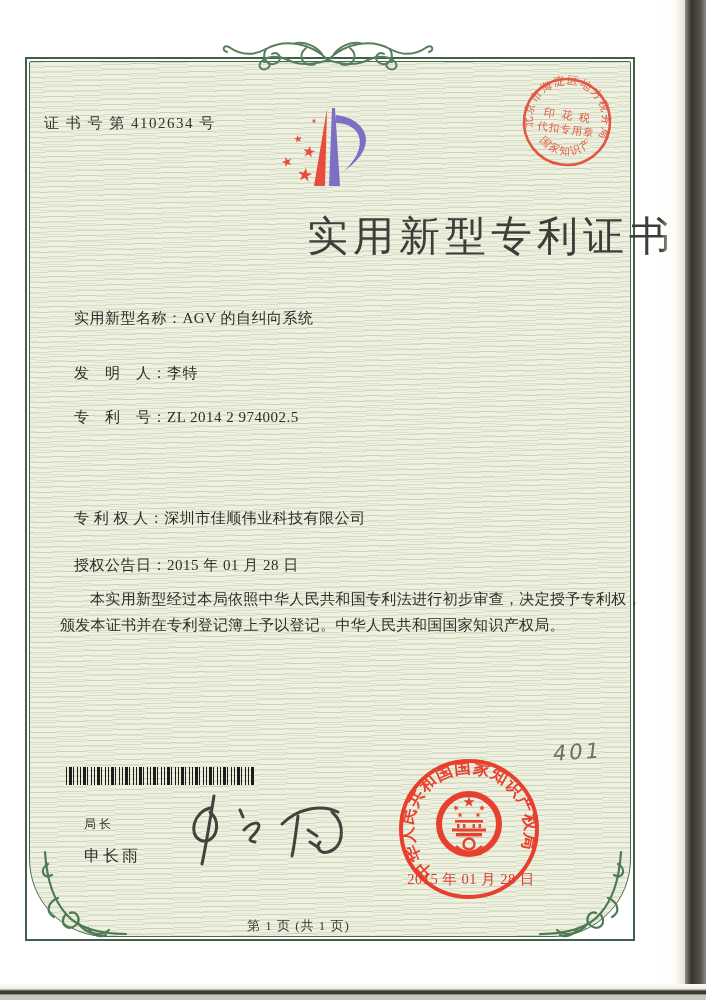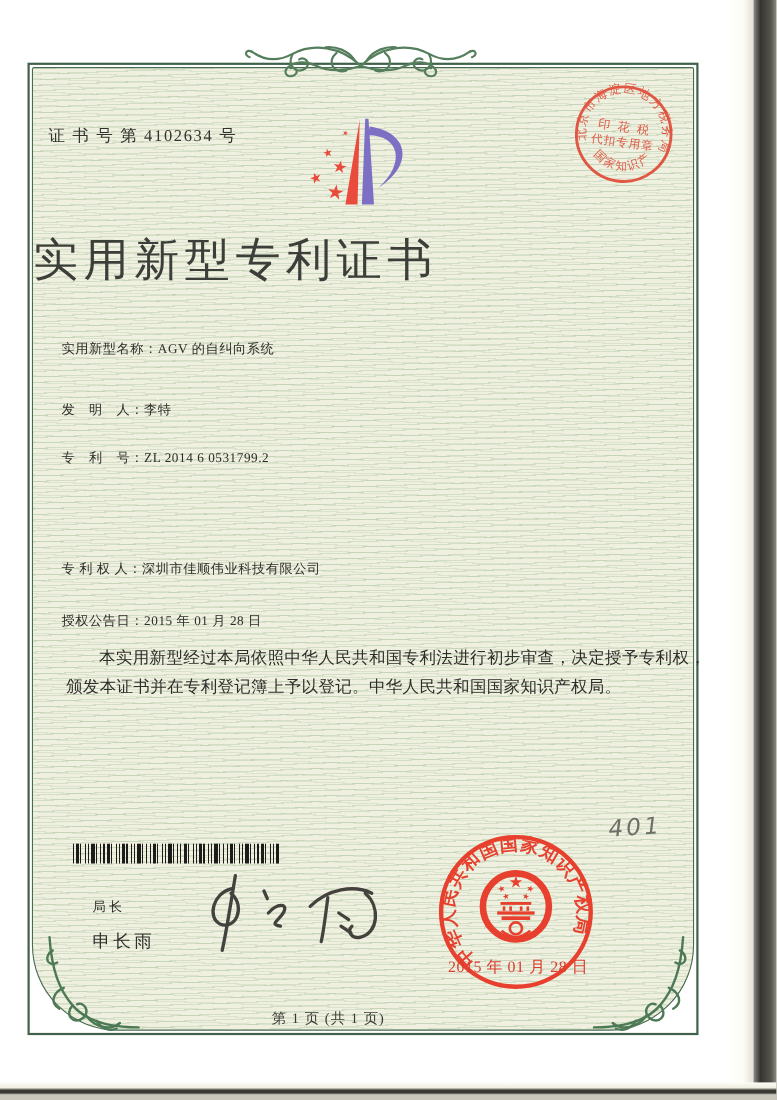--- a/index.html
+++ b/index.html
@@ -19,23 +19,23 @@
       border:2.5px solid #3f6149;box-sizing:border-box;}
   .frame-inner{position:absolute;inset:2px;border:1px solid #486a50;
       border-radius:2px 2px 78px 78px;
       background:
         repeating-linear-gradient(178deg,rgba(140,175,130,.28) 0 1px,rgba(0,0,0,0) 1px 5px),
         repeating-linear-gradient(182deg,rgba(140,175,130,.20) 0 1px,rgba(0,0,0,0) 1px 6px),
         #eff0e0;}
   .ornament{position:absolute;pointer-events:none;}
   
   .cert-no{position:absolute;left:44px;top:114px;font-size:15px;letter-spacing:1.5px;color:#33322e;}
-  .title{position:absolute;left:30px;top:209px;width:645px;text-align:left;
+  .title{position:absolute;left:30px;top:209px;width:645px;text-align:right;
       font-size:41px;letter-spacing:5px;color:#3c3f39;font-weight:500;}
-  .field{position:absolute;left:56px;font-size:12px;letter-spacing:.5px;color:#2e2d29;white-space:nowrap;}
+  .field{position:absolute;left:74px;font-size:15px;letter-spacing:.5px;color:#2e2d29;white-space:nowrap;}
   .f0{top:309px}.f1{top:364px}.f2{top:408px}.f3{top:455px}.f4{top:509px}.f5{top:556px}
   .paras{position:absolute;left:60px;top:586px;width:582px;font-size:15px;line-height:26px;
       text-align:justify;color:#2e2d29;letter-spacing:.3px;}
   .paras p{margin:0;text-indent:2em;}
   .hw-number{position:absolute;left:553px;top:740px;font-family:"DejaVu Sans",sans-serif;
       font-size:21px;color:#6e6d66;transform:rotate(-4deg);letter-spacing:3px;font-style:italic;}
   .barcode{position:absolute;left:66px;top:767px;width:188px;height:18px;
       background:repeating-linear-gradient(90deg,#1d1c1a 0 1px,rgba(0,0,0,0) 1px 3px,#1d1c1a 3px 6px,
       rgba(0,0,0,0) 6px 7px,#1d1c1a 7px 8px,rgba(0,0,0,0) 8px 11px,#1d1c1a 11px 12px,rgba(0,0,0,0) 12px 14px);}
   .director-title{position:absolute;left:84px;top:816px;font-size:12px;letter-spacing:3px;}
@@ -120,21 +120,21 @@
     <text x="47" y="58" text-anchor="middle" font-size="10.5" letter-spacing="1" fill="#e05743" font-family="Liberation Serif,serif">代扣专用章</text>
     <text font-size="10.5" fill="#e05743" letter-spacing="1.5" font-family="Liberation Serif,serif">
       <textPath href="#taxBottom" startOffset="4">国家知识产权局</textPath>
     </text>
   </svg>
 
   <div class="title">实用新型专利证书</div>
 
   <div class="field f0"><span>实用新型名称：</span><span>AGV 的自纠向系统</span></div>
   <div class="field f1"><span>发　明　人：</span><span>李特</span></div>
-  <div class="field f2"><span>专　利　号：</span><span>ZL 2014 6 0531799.2</span></div>
+  <div class="field f2"><span>专　利　号：</span><span>ZL 2014 2 974002.5</span></div>
   <div class="field f4"><span>专 利 权 人：</span><span>深圳市佳顺伟业科技有限公司</span></div>
   <div class="field f5"><span>授权公告日：</span><span>2015 年 01 月 28 日</span></div>
 
   <div class="paras">
     <p>本实用新型经过本局依照中华人民共和国专利法进行初步审查，决定授予专利权，颁发本证书并在专利登记簿上予以登记。中华人民共和国国家知识产权局。</p>
   </div>
 
   <div class="hw-number">401</div>
 
   <div class="barcode"></div>

